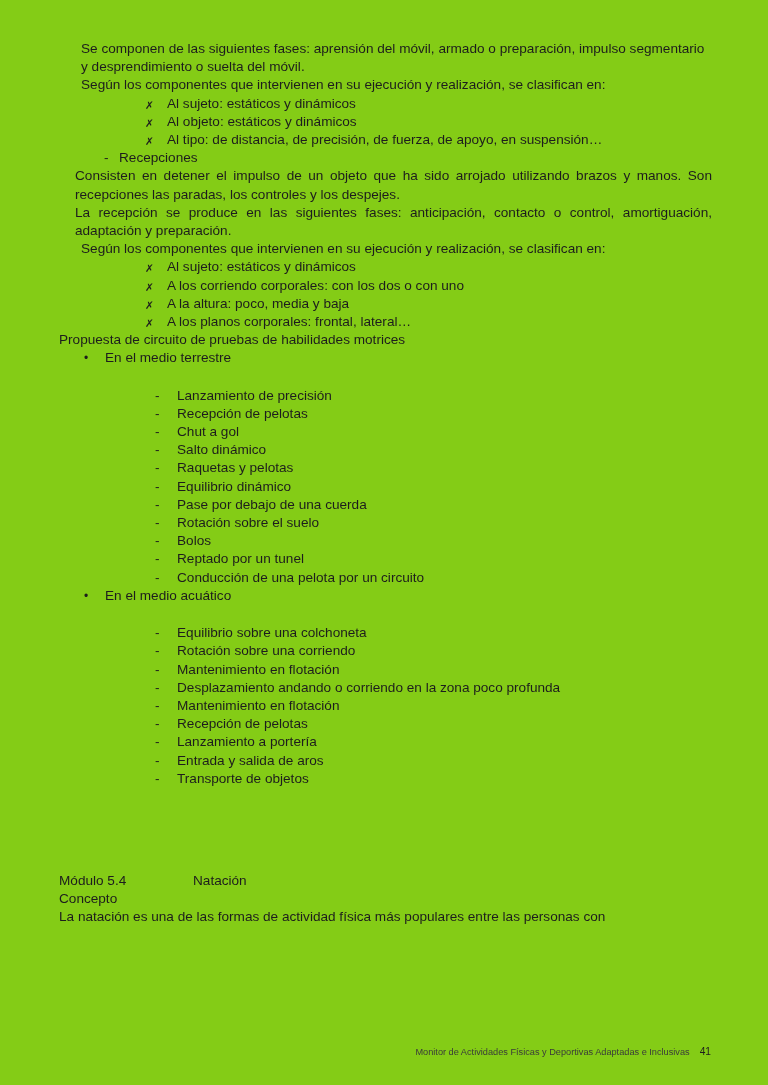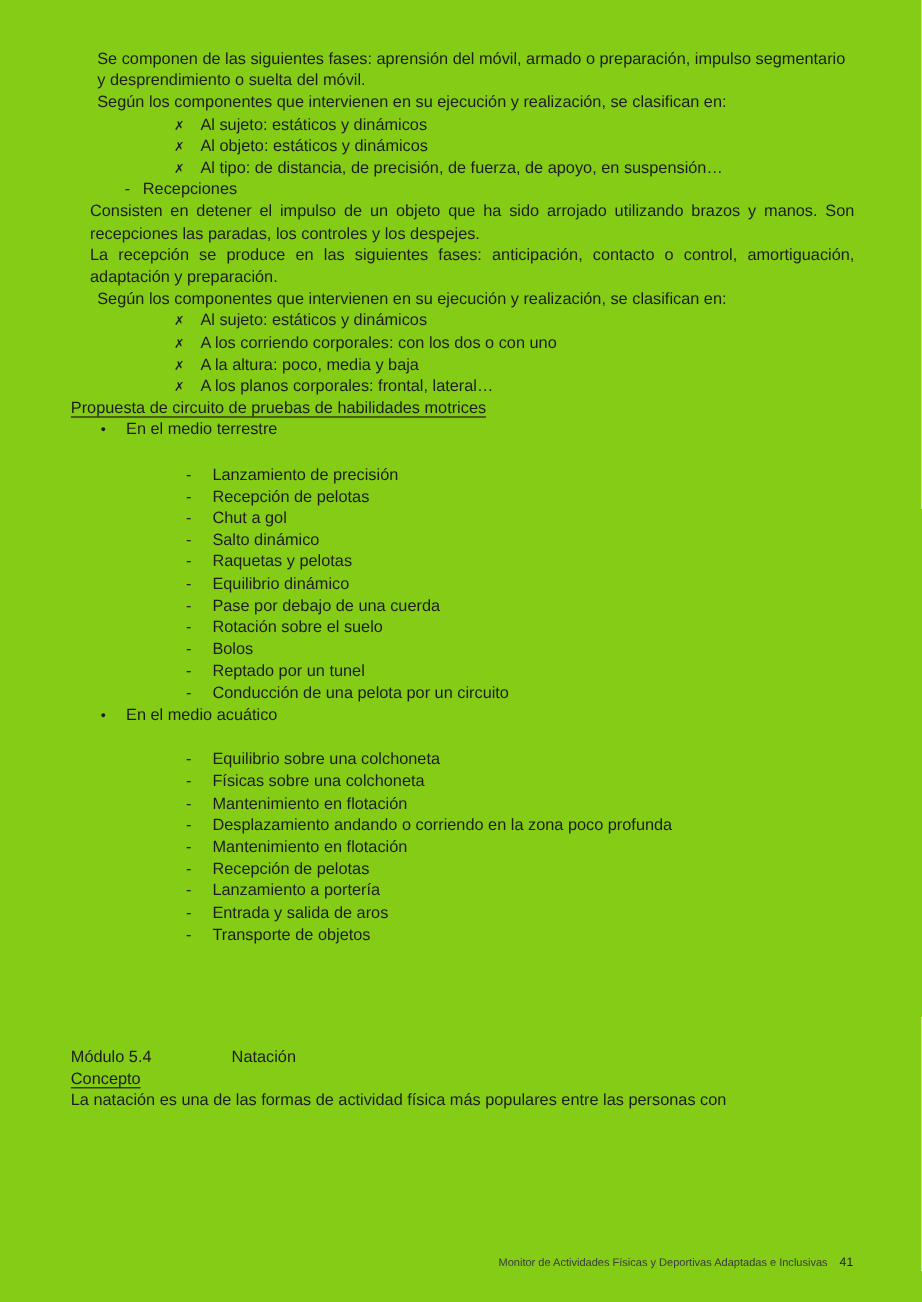--- a/index.html
+++ b/index.html
@@ -43,21 +43,20 @@
 
   
   .hrow { position: relative; padding-left: 60px; }
   .hmark { position: absolute; left: 45px; }
 
   
   .brow { position: relative; padding-left: 46px; }
   .bmark { position: absolute; left: 25px; font-size: 12px; }
 
   .underlined {
-    text-decoration: underline;
     text-decoration-thickness: 1px;
     text-underline-offset: 3px;
     text-align: center;
   }
   .heading { font-weight: 400; }
 
   .module-row { }
   .module-label { display: inline-block; min-width: 134px; margin-top: 39px; }
 
   .footer {
@@ -143,21 +142,21 @@
       <div class="drow"><span class="dmark">-</span><span>Conducción de una pelota por un circuito</span></div>
     </div>
 
     <div class="brow gap-top">
       <span class="bmark">•</span>
       <span>En el medio acuático</span>
     </div>
 
     <div class="gap-top-sm">
       <div class="drow"><span class="dmark">-</span><span>Equilibrio sobre una colchoneta</span></div>
-      <div class="drow"><span class="dmark">-</span><span>Físicas sobre una colchoneta</span></div>
+      <div class="drow"><span class="dmark">-</span><span>Rotación sobre una corriendo</span></div>
       <div class="drow"><span class="dmark">-</span><span>Mantenimiento en flotación</span></div>
       <div class="drow"><span class="dmark">-</span><span>Desplazamiento andando o corriendo en la zona poco profunda</span></div>
       <div class="drow"><span class="dmark">-</span><span>Mantenimiento en flotación</span></div>
       <div class="drow"><span class="dmark">-</span><span>Recepción de pelotas</span></div>
       <div class="drow"><span class="dmark">-</span><span>Lanzamiento a portería</span></div>
       <div class="drow"><span class="dmark">-</span><span>Entrada y salida de aros</span></div>
       <div class="drow"><span class="dmark">-</span><span>Transporte de objetos</span></div>
     </div>
 
     <p class="module-row gap-top-lg">

